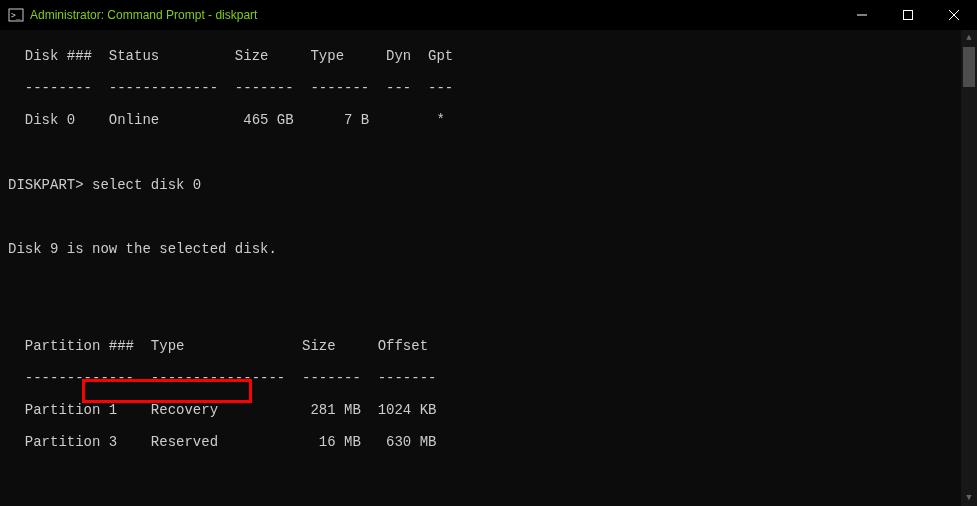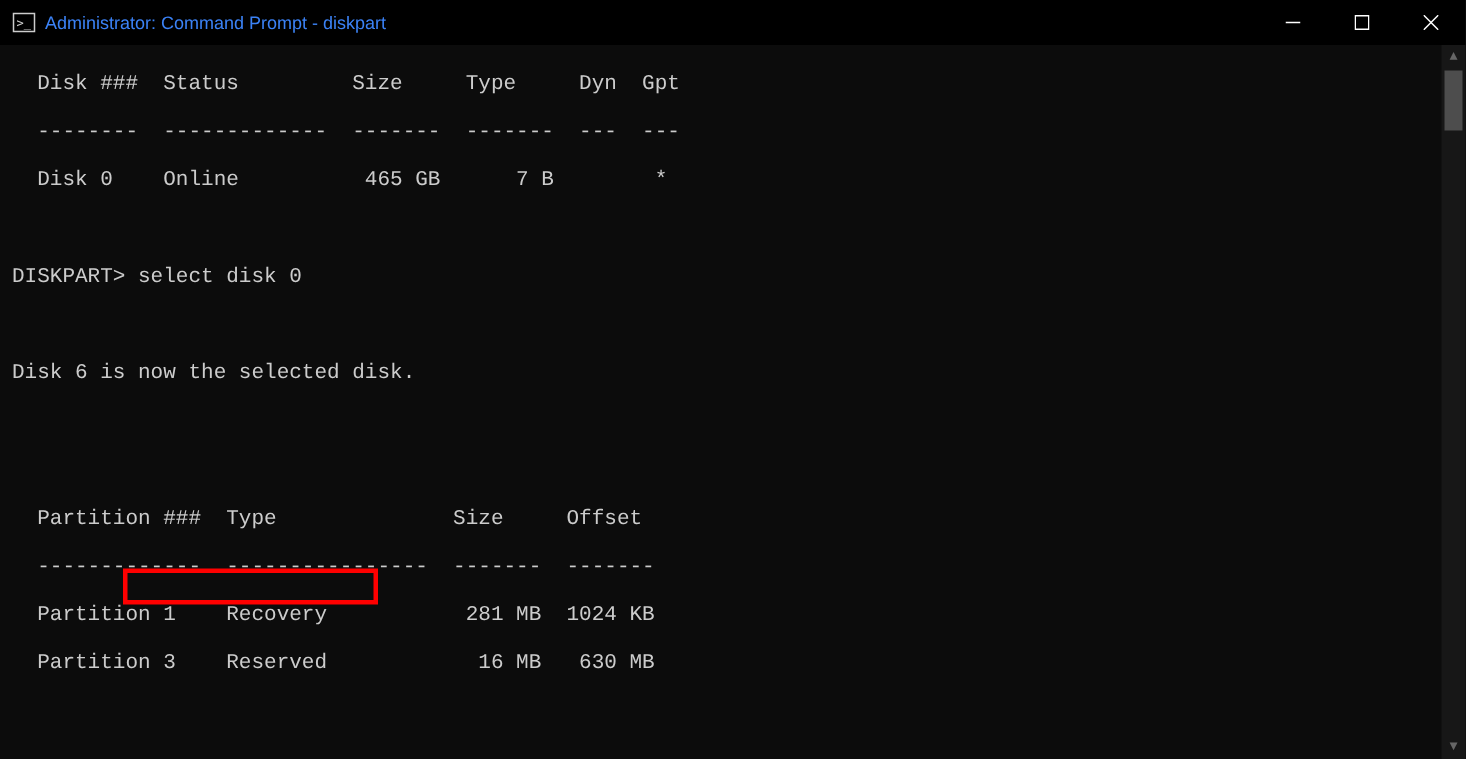--- a/index.html
+++ b/index.html
@@ -26,21 +26,21 @@
       gap: 6px;
     }
     .app-icon {
       width: 16px;
       height: 16px;
       display: flex;
       align-items: center;
       justify-content: center;
     }
     .title-text {
-      color: #3b82f6;
+      color: #84cc16;
       font-family: 'Segoe UI', Tahoma, sans-serif;
       font-size: 12px;
     }
     .window-controls {
       display: flex;
       height: 100%;
     }
     .win-btn {
       width: 46px;
       height: 30px;
@@ -129,21 +129,21 @@
   </div>
 </div>
 
 <div class="terminal">
 <div>  Disk ###  Status         Size     Type     Dyn  Gpt</div>
 <div>  --------  -------------  -------  -------  ---  ---</div>
 <div>  Disk 0    Online          465 GB      7 B        *</div>
 <div>&nbsp;</div>
 <div>DISKPART&gt; select disk 0</div>
 <div>&nbsp;</div>
-<div>Disk 6 is now the selected disk.</div>
+<div>Disk 9 is now the selected disk.</div>
 <div>&nbsp;</div>
 <div>&nbsp;</div>
 <div>  Partition ###  Type              Size     Offset</div>
 <div>  -------------  ----------------  -------  -------</div>
 <div>  Partition 1    Recovery           281 MB  1024 KB</div>
 <div>  Partition 3    Reserved            16 MB   630 MB</div>
 
 
 
 

